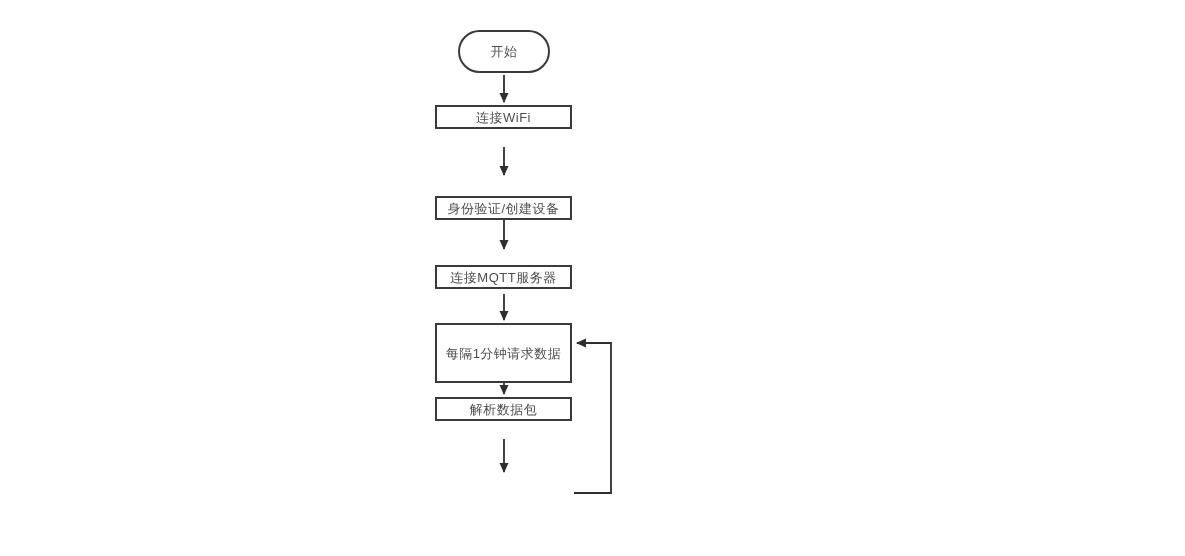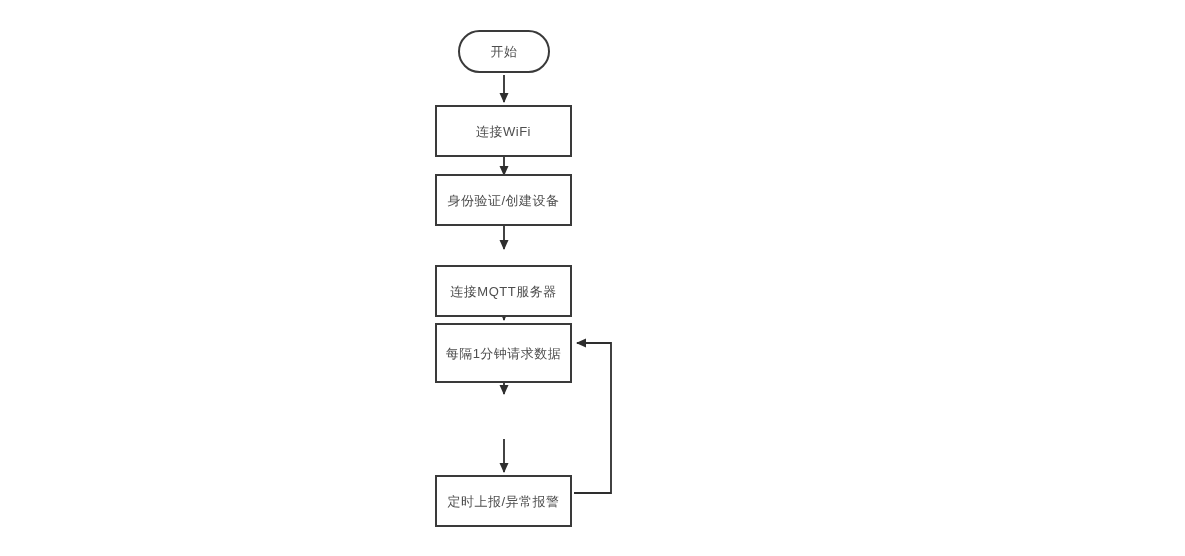--- a/index.html
+++ b/index.html
@@ -43,24 +43,24 @@
   .terminator {
     left: 458px;
     top: 30px;
     width: 92px;
     height: 43px;
     border-radius: 22px;
   }
   .process {
     left: 435px;
     width: 137px;
-    height: 52px;
+    height: 24px;
   }
   .n1 { top: 105px; }
-  .n2 { top: 174px; align-items: center; }
+  .n2 { top: 196px; align-items: center; }
   .n3 { top: 265px; }
   .n4 { top: 323px; height: 60px; }
   .n5 { top: 397px; }
   .n6 { top: 475px; }
 </style>
 </head>
 <body>
 
 <div class="canvas">
 
@@ -92,18 +92,18 @@
   </div>
 
   <div class="node process n3">
     <span class="label">连接MQTT服务器</span>
   </div>
 
   <div class="node process n4">
     <span class="label">每隔1分钟请求数据</span>
   </div>
 
+  <div class="node process n5">
+    <span class="label">解析数据包</span>
+  </div>
 
-  <div class="node process n6">
-    <span class="label">定时上报/异常报警</span>
-  </div>
 
 </div>
 
 </body></html>

